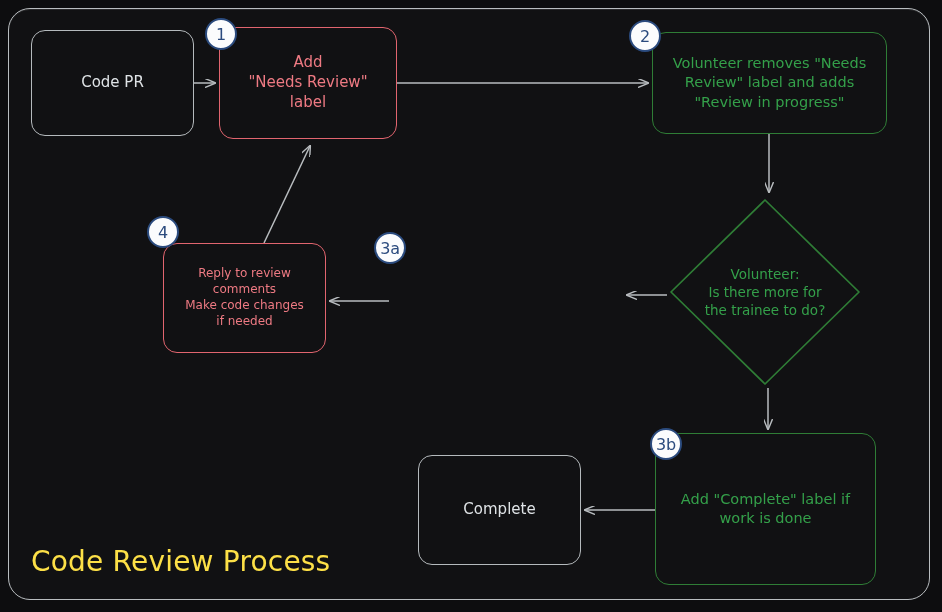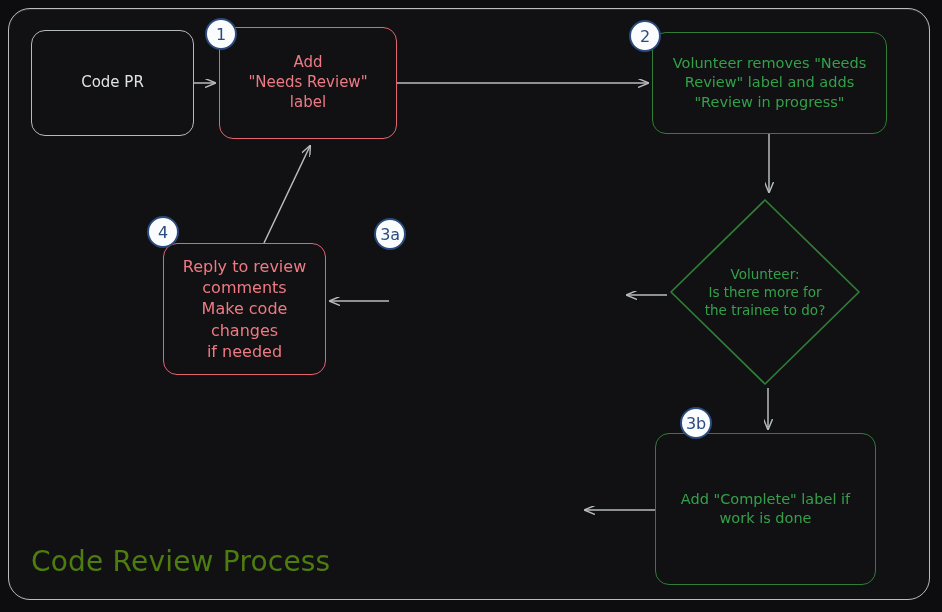--- a/index.html
+++ b/index.html
@@ -94,21 +94,21 @@
     justify-content: center;
     font-size: 16px;
     font-weight: 400;
     z-index: 40;
     letter-spacing: -0.2px;
   }
 
   
   .diagram-title {
     position: absolute;
-    color: #4d7c0f;
+    color: #fde047;
     font-size: 28px;
     letter-spacing: 0.2px;
     white-space: nowrap;
     text-align: center;
   }
 </style>
 </head>
 <body>
 
 <div id="canvas">
@@ -174,44 +174,47 @@
   <div class="diamond-wrap" style="left:667px; top:196px; width:196px; height:192px;">
     <svg class="diamond-shape" viewBox="0 0 196 192" xmlns="http://www.w3.org/2000/svg">
       <path d="M98,4 L192,96 L98,188 L4,96 Z" fill="#111113" stroke="#2f7d36" stroke-width="1.7" stroke-linejoin="round"></path>
     </svg>
     <div class="diamond-text" style="font-size:13.5px;">Volunteer:
 Is there more for
 the trainee to do?</div>
   </div>
 
 
-  <div class="node red" style="left:163px; top:243px; width:163px; height:132px; font-size:16px;text-align:center;">
+  <div class="node red" style="left:163px; top:243px; width:163px; height:110px; font-size:12px;text-align:center;">
     <span class="label">Reply to review
 comments
 Make code changes
 if needed</span>
   </div>
 
   <div class="node green" style="left:655px; top:433px; width:221px; height:152px; font-size:14.5px;">
     <span class="label">Add "Complete" label if
 work is done</span>
   </div>
 
+  <div class="node neutral" style="left:418px; top:455px; width:163px; height:110px; font-size:15px;">
+    <span class="label">Complete</span>
+  </div>
 
   <div class="badge" style="left:205px; top:18px;">
     <span>1</span>
   </div>
   <div class="badge" style="left:629px; top:20px;">
     <span>2</span>
   </div>
-  <div class="badge" style="left:374px; top:218px;">
+  <div class="badge" style="left:374px; top:232px;">
     <span>3a</span>
   </div>
   <div class="badge" style="left:147px; top:216px;">
     <span>4</span>
   </div>
-  <div class="badge" style="left:650px; top:407px;margin-left:30px;">
+  <div class="badge" style="left:650px; top:428px;">
     <span>3b</span>
   </div>
 
   <div class="diagram-title" style="left:31px; top:545px;">Code Review Process</div>
 
 </div>
 
 </body></html>

